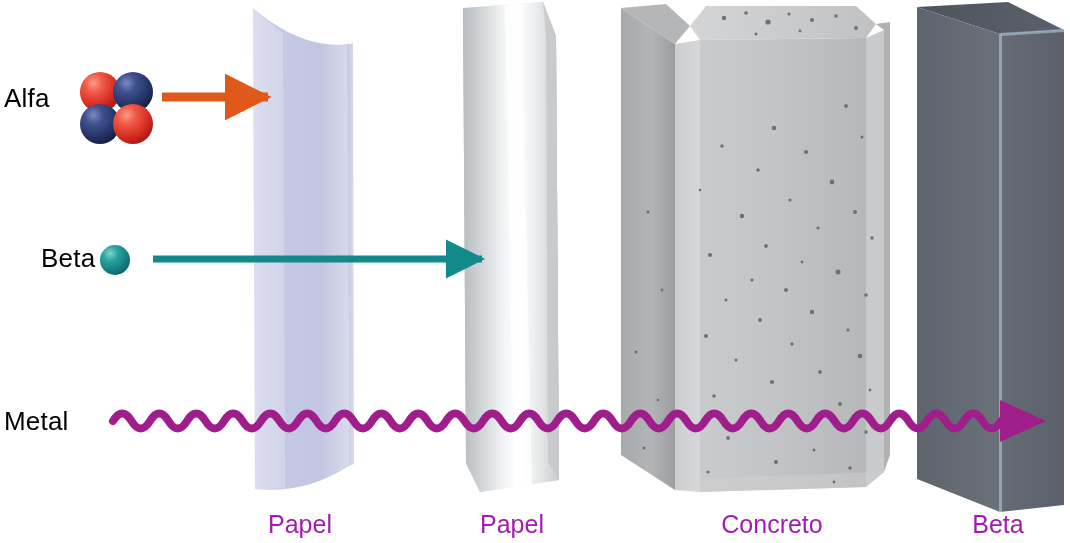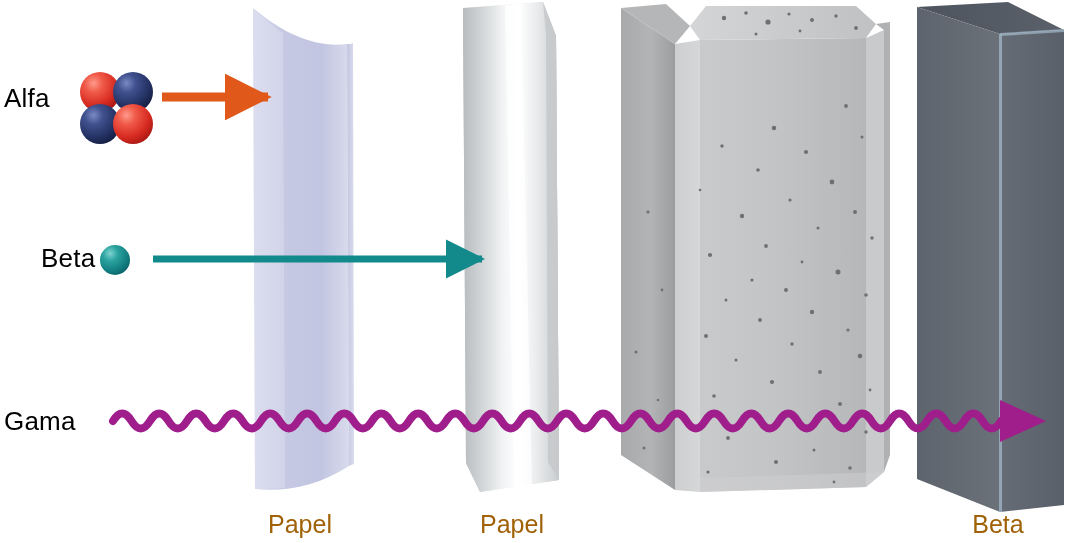--- a/index.html
+++ b/index.html
@@ -33,21 +33,21 @@
     letter-spacing: 0.2px;
   }
   #label-alfa  { left: 4px;  top: 83px; }
   #label-beta  { left: 5px;  top: 243px; margin-left: 36px; }
   #label-gama  { left: 4px;  top: 406px; }
 
   .mat-label {
     position: absolute;
     top: 510px;
     font-size: 25px;
-    color: #a16207;
+    color: #a21caf;
     font-family: "Liberation Sans", sans-serif;
     white-space: nowrap;
     text-align: center;
     transform: translateX(-50%);
   }
 </style>
 </head>
 <body>
 
 <div id="diagram">
@@ -274,19 +274,20 @@
                t 18.5,0 t 18.5,0 t 18.5,0 t 18.5,0
                t 18.5,0 t 18.5,0 t 18.5,0 t 18.5,0
                t 18.5,0 t 18.5,0 t 18.5,0 t 18.5,0
                t 18.5,0 t 18.5,0 t 18.5,0 t 18.5,0"></path>
       <path d="M 1000,400 L 1046,421 L 1000,442 Z" fill="#a01e8c"></path>
     </g>
   </svg>
 
   <div class="row-label" id="label-alfa">Alfa</div>
   <div class="row-label" id="label-beta">Beta</div>
-  <div class="row-label" id="label-gama">Gama</div>
+  <div class="row-label" id="label-gama">Metal</div>
 
   <div class="mat-label" style="left:300px;">Papel</div>
   <div class="mat-label" style="left:512px;">Papel</div>
+  <div class="mat-label" style="left:772px;">Concreto</div>
   <div class="mat-label" style="left:998px;">Beta</div>
 
 </div>
 
 </body></html>

